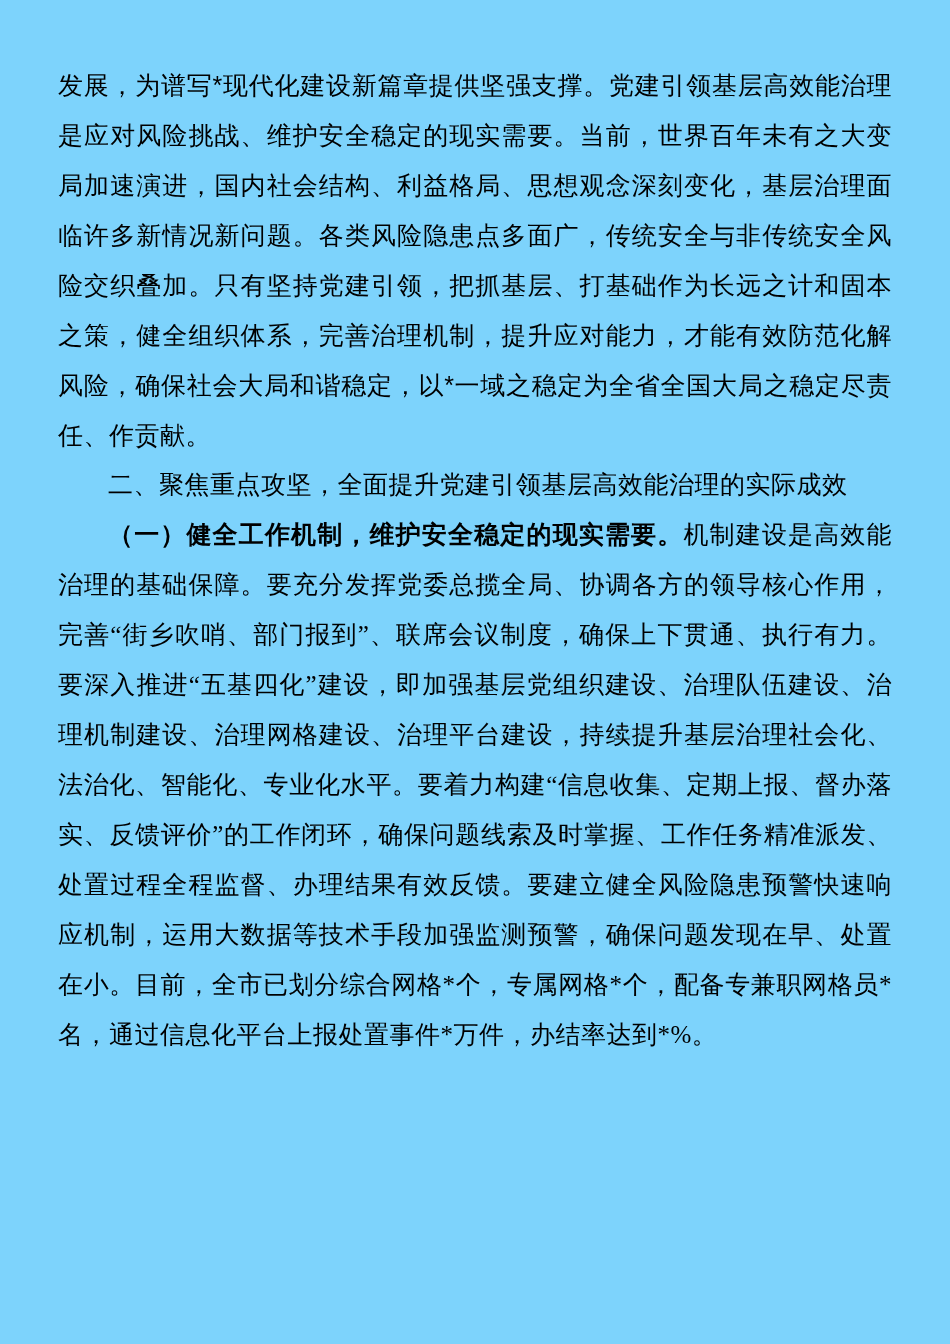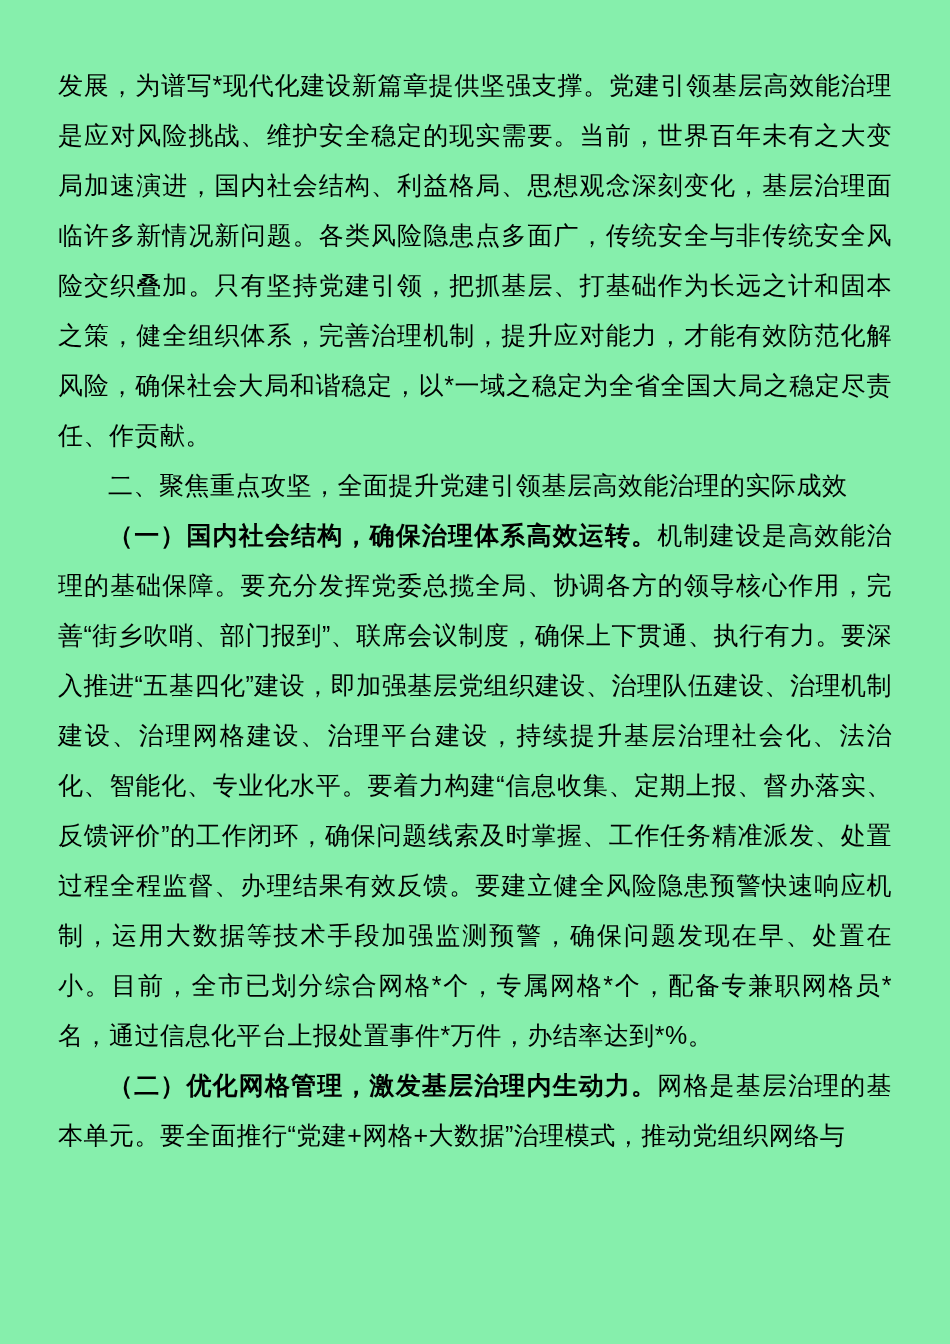--- a/index.html
+++ b/index.html
@@ -11,48 +11,48 @@
     width: 950px;
     height: 1344px;
     overflow: hidden;
     font-family: "Liberation Sans", sans-serif;
   }
   .page {
     box-sizing: border-box;
     width: 950px;
     height: 1344px;
     padding: 60px 58px 0 58px;
-    background: #86efac;
+    background: #7dd3fc;
     color: #000000;
   }
   p.para {
     margin: 0;
     padding: 0;
     font-size: 25px;
     line-height: 50px;
     color: #000000;
     text-align: justify;
     text-justify: inter-character;
     letter-spacing: 0.5px;
     word-break: break-all;
   }
   p.para.indent {
     text-indent: 2em;
+    font-family: Liberation Serif, serif;
   }
   p.para b {
     font-weight: 700;
   }
 </style>
 </head>
 <body>
 
 <div class="page">
 
   <p class="para">发展，为谱写*现代化建设新篇章提供坚强支撑。党建引领基层高效能治理是应对风险挑战、维护安全稳定的现实需要。当前，世界百年未有之大变局加速演进，国内社会结构、利益格局、思想观念深刻变化，基层治理面临许多新情况新问题。各类风险隐患点多面广，传统安全与非传统安全风险交织叠加。只有坚持党建引领，把抓基层、打基础作为长远之计和固本之策，健全组织体系，完善治理机制，提升应对能力，才能有效防范化解风险，确保社会大局和谐稳定，以*一域之稳定为全省全国大局之稳定尽责任、作贡献。</p>
 
   <p class="para indent">二、聚焦重点攻坚，全面提升党建引领基层高效能治理的实际成效</p>
 
 
-  <p class="para indent"><b>（一）国内社会结构，确保治理体系高效运转。</b><span>机制建设是高效能治理的基础保障。要充分发挥党委总揽全局、协调各方的领导核心作用，完善“街乡吹哨、部门报到”、联席会议制度，确保上下贯通、执行有力。要深入推进“五基四化”建设，即加强基层党组织建设、治理队伍建设、治理机制建设、治理网格建设、治理平台建设，持续提升基层治理社会化、法治化、智能化、专业化水平。要着力构建“信息收集、定期上报、督办落实、反馈评价”的工作闭环，确保问题线索及时掌握、工作任务精准派发、处置过程全程监督、办理结果有效反馈。要建立健全风险隐患预警快速响应机制，运用大数据等技术手段加强监测预警，确保问题发现在早、处置在小。目前，全市已划分综合网格*个，专属网格*个，配备专兼职网格员*名，通过信息化平台上报处置事件*万件，办结率达到*%。</span></p>
+  <p class="para indent"><b>（一）健全工作机制，维护安全稳定的现实需要。</b><span>机制建设是高效能治理的基础保障。要充分发挥党委总揽全局、协调各方的领导核心作用，完善“街乡吹哨、部门报到”、联席会议制度，确保上下贯通、执行有力。要深入推进“五基四化”建设，即加强基层党组织建设、治理队伍建设、治理机制建设、治理网格建设、治理平台建设，持续提升基层治理社会化、法治化、智能化、专业化水平。要着力构建“信息收集、定期上报、督办落实、反馈评价”的工作闭环，确保问题线索及时掌握、工作任务精准派发、处置过程全程监督、办理结果有效反馈。要建立健全风险隐患预警快速响应机制，运用大数据等技术手段加强监测预警，确保问题发现在早、处置在小。目前，全市已划分综合网格*个，专属网格*个，配备专兼职网格员*名，通过信息化平台上报处置事件*万件，办结率达到*%。</span></p>
 
-  <p class="para indent"><b>（二）优化网格管理，激发基层治理内生动力。</b><span>网格是基层治理的基本单元。要全面推行“党建+网格+大数据”治理模式，推动党组织网络与</span></p>
 
 </div>
 
 </body></html>

